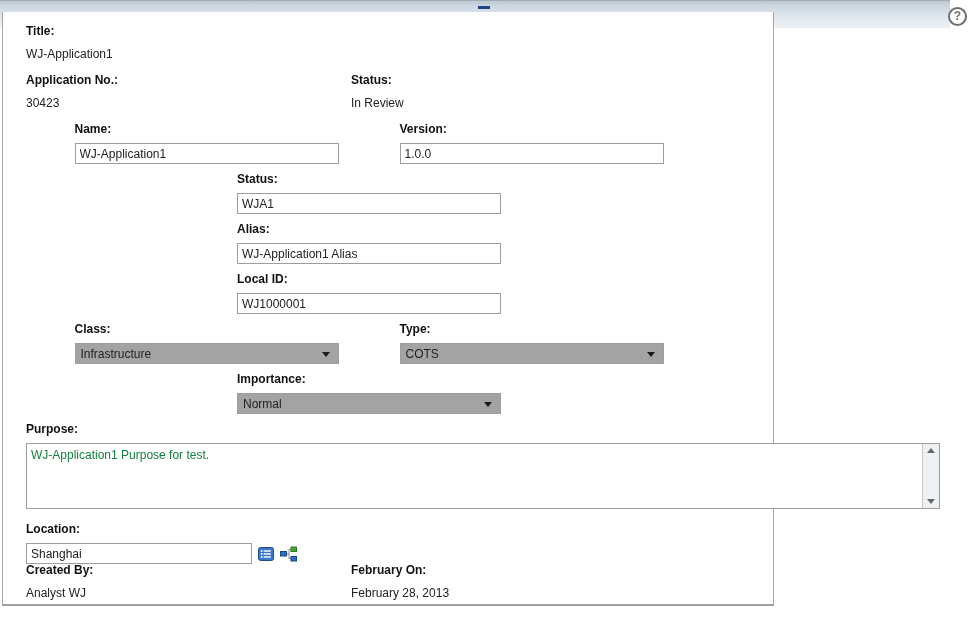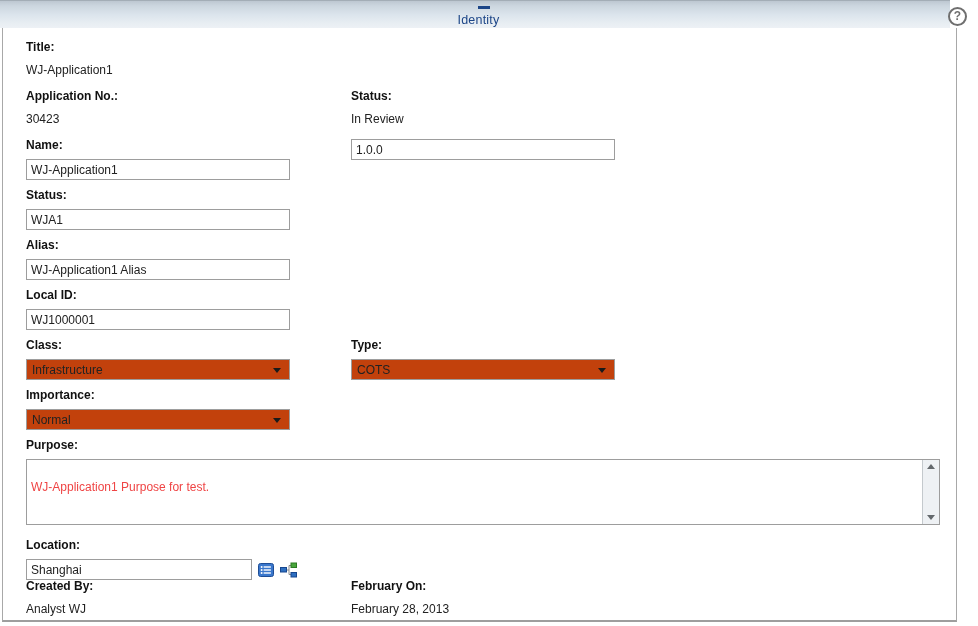--- a/index.html
+++ b/index.html
@@ -21,53 +21,53 @@
   .collapse-btn .minus-bar{width:12px;height:3px;background:#1c4587;}
   .section-title{margin-left:7px;color:#1c4587;font-size:12.5px;letter-spacing:.2px;}
   .help-btn{
     position:absolute;top:7px;right:11px;width:15px;height:15px;
     border:2px solid #6f6f6f;border-radius:50%;
     color:#6f6f6f;font-weight:bold;font-size:12px;line-height:15px;text-align:center;
     background:#fff;cursor:pointer;
   }
   
   .panel{
-    position:absolute;top:28px;left:2px;width:955px;height:594px;box-sizing:border-box;
+    position:absolute;top:12px;left:2px;width:772px;height:594px;box-sizing:border-box;
     background:#fff;
     border-left:1px solid #a8a8a8;border-right:1px solid #a8a8a8;border-bottom:2px solid #9e9e9e;
     padding:13px 0 0 23px;
   }
   .row{display:flex;}
   .cell{width:325px;}
   .lbl{display:block;font-weight:bold;color:#111;line-height:13px;margin-bottom:7px;}
   .static .lbl{margin-bottom:10px;}
   .val{display:block;color:#222;line-height:13px;}
   .row.static{margin-bottom:13px;}
-  .row.inputs{margin-bottom:9px;}
+  .row.inputs{margin-bottom:9px;justify-content:center;}
   input.txt{
     width:264px;height:21px;box-sizing:border-box;
     border:1px solid #9d9d9d;background:#fff;padding:2px 4px;
     font-family:"Liberation Sans",sans-serif;font-size:12px;color:#222;
   }
   input.txt.short{width:226px;}
   .select{
     width:264px;height:21px;box-sizing:border-box;position:relative;
-    border:1px solid #9d9d9d;background:#c2410c;padding:3px 36px 0 5px;
+    border:1px solid #9d9d9d;background:#a3a3a3;padding:3px 36px 0 5px;
     cursor:pointer;white-space:nowrap;overflow:hidden;
   }
   .select .arrow{
     position:absolute;right:8px;top:8px;width:0;height:0;
     border-left:4px solid transparent;border-right:4px solid transparent;
     border-top:5px solid #1a1a1a;
   }
   
   .textarea-box{
     width:914px;height:66px;box-sizing:border-box;position:relative;
-    border:1px solid #9d9d9d;background:#fff;padding:20px 24px 4px 4px;
-    line-height:14px;color:#ef4444;margin-bottom:5px;
+    border:1px solid #9d9d9d;background:#fff;padding:4px 24px 4px 4px;
+    line-height:14px;color:#15803d;margin-bottom:5px;
   }
   .scrollbar{
     position:absolute;top:0;right:0;bottom:0;width:17px;box-sizing:border-box;
     background:#eef1f4;border-left:1px solid #c4c9cd;
     display:flex;flex-direction:column;justify-content:space-between;align-items:center;
     padding:4px 0;
   }
   .tri-up{width:0;height:0;border-left:4px solid transparent;border-right:4px solid transparent;border-bottom:5px solid #63686c;cursor:pointer;}
   .tri-down{width:0;height:0;border-left:4px solid transparent;border-right:4px solid transparent;border-top:5px solid #63686c;cursor:pointer;}
   
@@ -109,20 +109,21 @@
       <span class="val">In Review</span>
     </div>
   </div>
 
   <div class="row inputs">
     <div class="cell">
       <span class="lbl">Name:</span>
       <input class="txt" type="text" value="WJ-Application1" style="">
     </div>
     <div class="cell">
+      <span class="lbl">Version:</span>
       <input class="txt" type="text" value="1.0.0" style="">
     </div>
   </div>
 
   <div class="row inputs">
     <div class="cell">
       <span class="lbl">Status:</span>
       <input class="txt" type="text" value="WJA1" style="">
     </div>
   </div>

